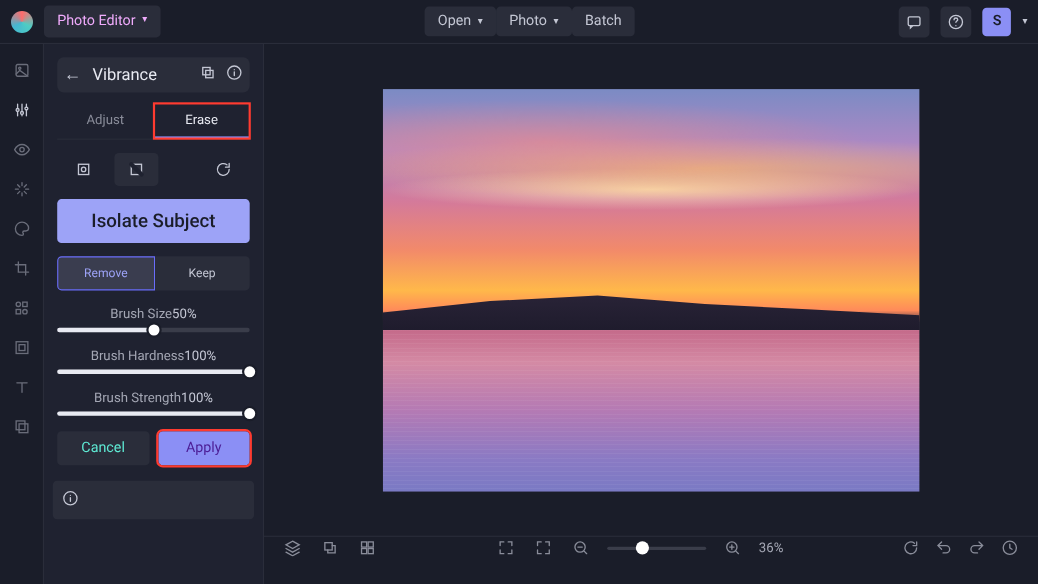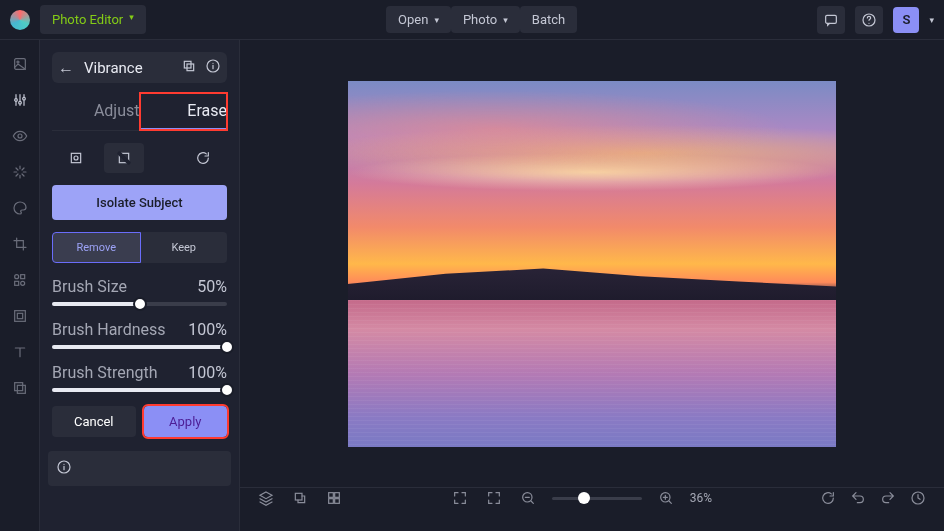--- a/index.html
+++ b/index.html
@@ -2,67 +2,67 @@
 <html><head>
 <meta charset="utf-8">
 <style>
 *{margin:0;padding:0;box-sizing:border-box;font-family:-apple-system,BlinkMacSystemFont,"Segoe UI",Roboto,sans-serif}
 body{background:#1a1d29;color:#c4c7d4;font-size:13px;width:944px;height:531px;overflow:hidden}
 .app{display:flex;flex-direction:column;height:531px}
 
 
 .topbar{height:40px;display:flex;align-items:center;padding:0 10px;border-bottom:1px solid #2a2d3a}
 .logo{width:20px;height:20px;border-radius:50%;background:conic-gradient(#ff6b6b,#4ecdc4,#45b7d1,#ff6b6b);margin-right:10px}
-.dropdown-btn{background:#2a2d3a;border:none;color:#84cc16;padding:7px 12px;border-radius:4px;font-size:13px;display:flex;align-items:flex-start;gap:6px;cursor:pointer}
+.dropdown-btn{background:#2a2d3a;border:none;color:#f0abfc;padding:7px 12px;border-radius:4px;font-size:13px;display:flex;align-items:flex-start;gap:6px;cursor:pointer}
 .chev{font-size:9px}
 .topbar-center{margin-left:auto;display:flex;gap:0}
 .topbar-right{margin-left:auto;display:flex;align-items:center;gap:10px}
 .top-btn{background:#2a2d3a;border:none;color:#c4c7d4;padding:6px 12px;border-radius:4px;font-size:13px;cursor:pointer;display:flex;align-items:center;gap:6px}
 .icon-btn{background:#2a2d3a;border:none;color:#c4c7d4;width:28px;height:28px;border-radius:4px;cursor:pointer;display:flex;align-items:center;justify-content:center}
 .avatar{width:26px;height:26px;border-radius:4px;background:#8b8ff5;color:#1a1d29;display:flex;align-items:center;justify-content:center;font-weight:600}
 
 
 .body{display:flex;flex:1;overflow:hidden}
 .rail{width:40px;background:#1a1d29;display:flex;flex-direction:column;align-items:center;padding-top:14px;gap:16px;border-right:1px solid #2a2d3a}
 .rail-icon{width:20px;height:20px;color:#6a6d7a;cursor:pointer;display:flex;align-items:center;justify-content:center}
 .rail-icon.active{color:#c4c7d4}
 
 .panel{width:200px;background:#1f2230;padding:12px;overflow:visible;border-right:1px solid #2a2d3a}
 .panel-header{display:flex;align-items:center;gap:10px;padding:6px;background:#2a2d3a;border-radius:6px;margin-bottom:10px}
 .back-arrow{color:#c4c7d4;cursor:pointer;font-size:16px}
 .panel-title{font-size:15px;color:#e8eaf2;flex:1}
 .panel-header-icons{display:flex;gap:8px}
 
 .tabs{display:flex;border-bottom:1px solid #2a2d3a;margin-bottom:12px}
-.tab{flex:1;text-align:right;padding:8px 0;color:#8a8d9a;cursor:pointer;font-size:16px}
+.tab{flex:1;text-align:center;padding:8px 0;color:#8a8d9a;cursor:pointer;font-size:12px}
 .tab.active{color:#e8eaf2;border-bottom:2px solid #8b8ff5}
 .tab.highlight{outline:2px solid #ff3b30;outline-offset:-1px}
 
 .tool-row{display:flex;gap:8px;margin-bottom:12px;padding:0 4px}
 .tool-ico{width:40px;height:30px;display:flex;align-items:center;justify-content:center;color:#c4c7d4;cursor:pointer}
 .tool-ico.sel{background:#2a2d3a;border-radius:4px}
 
-.wide-btn{width:100%;padding:10px;background:#9da3f7;color:#1a1d29;border:none;border-radius:4px;font-size:13px;font-weight:500;margin-bottom:12px;cursor:pointer}
+.wide-btn{width:100%;padding:10px;background:#9da3f7;color:#1a1d29;border:none;border-radius:4px;font-size:17px;font-weight:500;margin-bottom:12px;cursor:pointer}
 
 .seg{display:flex;gap:0;margin-bottom:14px}
 .seg-btn{flex:1;padding:8px;background:#2a2d3a;border:none;color:#c4c7d4;font-size:11px;cursor:pointer}
 .seg-btn:first-child{border-radius:4px 0 0 4px}
 .seg-btn:last-child{border-radius:0 4px 4px 0}
 .seg-btn.active{background:#3a3d4f;border:1px solid #6a6dfa;color:#9da3f7}
 
 .slider-row{margin-bottom:14px}
-.slider-label{display:flex;justify-content:space-between;font-size:16px;color:#a4a7b4;margin-bottom:6px}
+.slider-label{display:flex;justify-content:center;font-size:12px;color:#a4a7b4;margin-bottom:6px}
 .slider-val{color:#c4c7d4}
 .slider{position:relative;height:4px;background:#3a3d4a;border-radius:2px}
 .slider-fill{position:absolute;height:100%;background:#e8eaf2;border-radius:2px}
 .slider-thumb{position:absolute;top:50%;width:14px;height:14px;background:#fff;border:2px solid #1a1d29;border-radius:50%;transform:translate(-50%,-50%)}
 
 .btn-row{display:flex;gap:8px;margin-bottom:14px}
 .btn{flex:1;padding:8px;border:none;border-radius:4px;font-size:13px;cursor:pointer}
-.btn-cancel{background:#2a2d3a;color:#ffffff}
+.btn-cancel{background:#2a2d3a;color:#5eead4}
 .btn-apply{background:#8b8ff5;color:#4c1d95}
 .btn-apply.highlight{outline:2px solid #ff3b30}
 
 .help{display:flex;align-items:center;gap:6px;padding:8px;background:#2a2d3a;border-radius:4px;font-size:12px;margin:0 -4px}
 .help a{color:#8b8ff5;text-decoration:none}
 
 
 .canvas-wrap{flex:1;display:flex;flex-direction:column;background:#1a1d29}
 .canvas{flex:1;display:flex;align-items:center;justify-content:center;padding:20px}
 .photo{width:488px;height:366px;position:relative;overflow:hidden}

